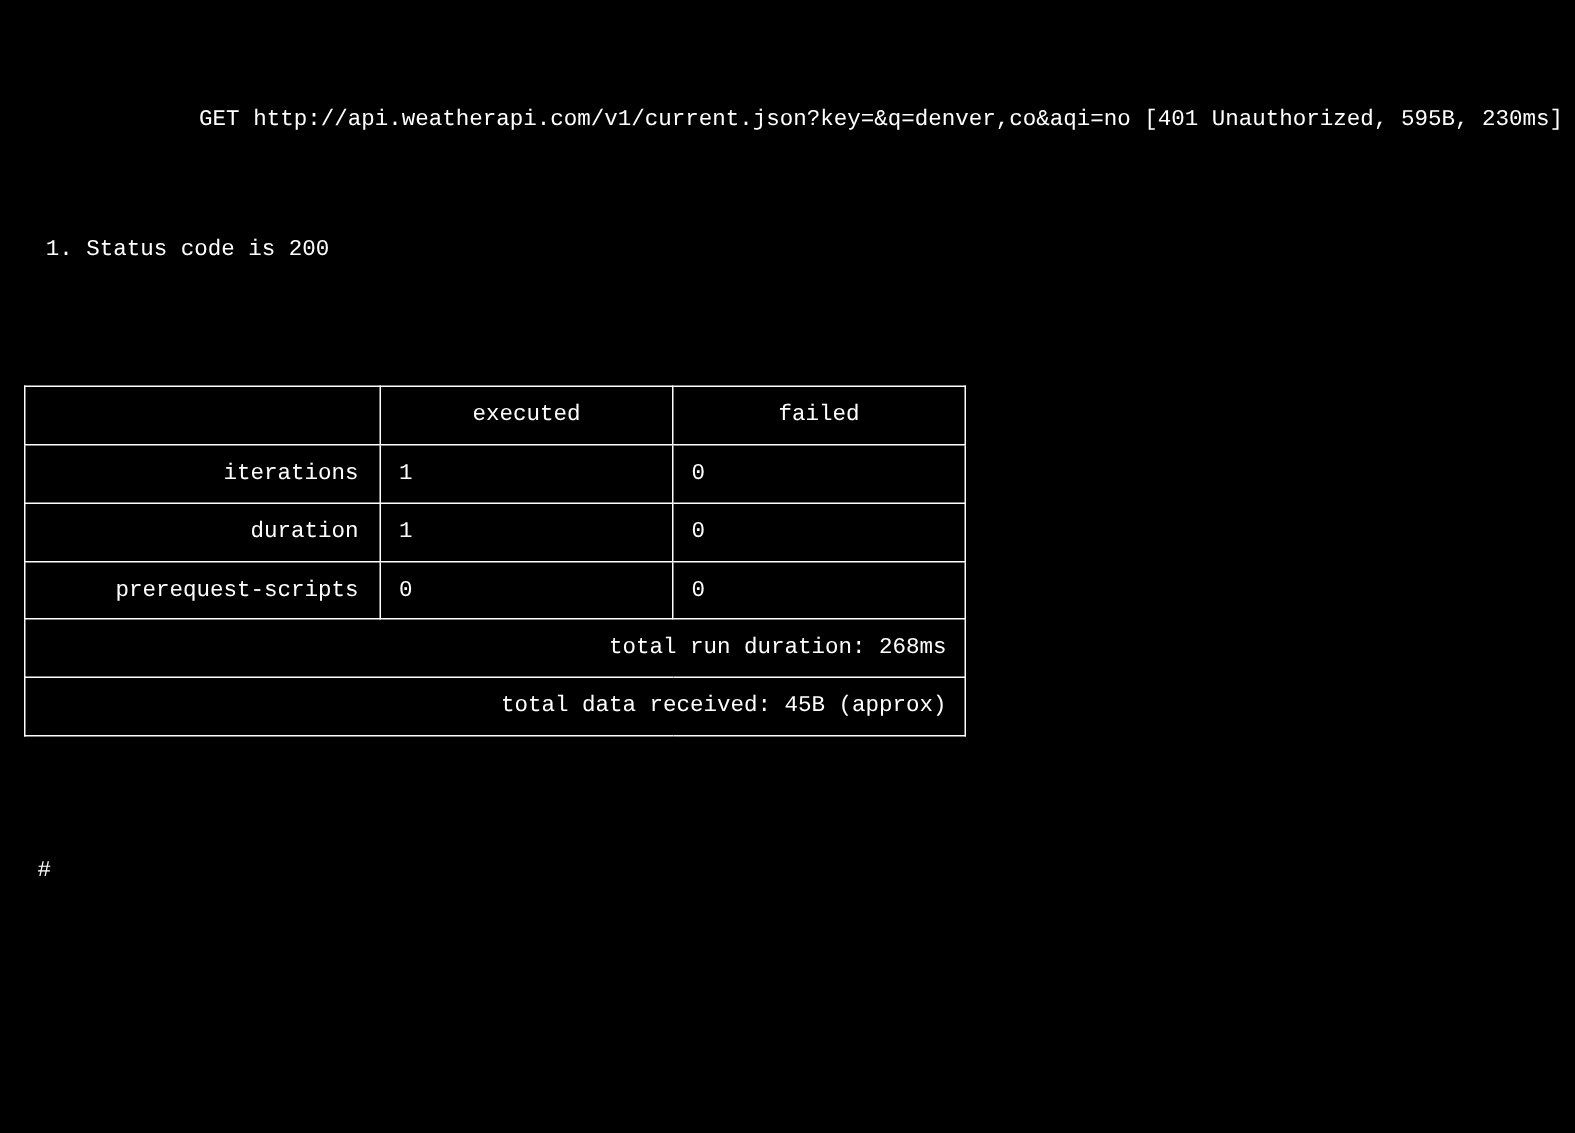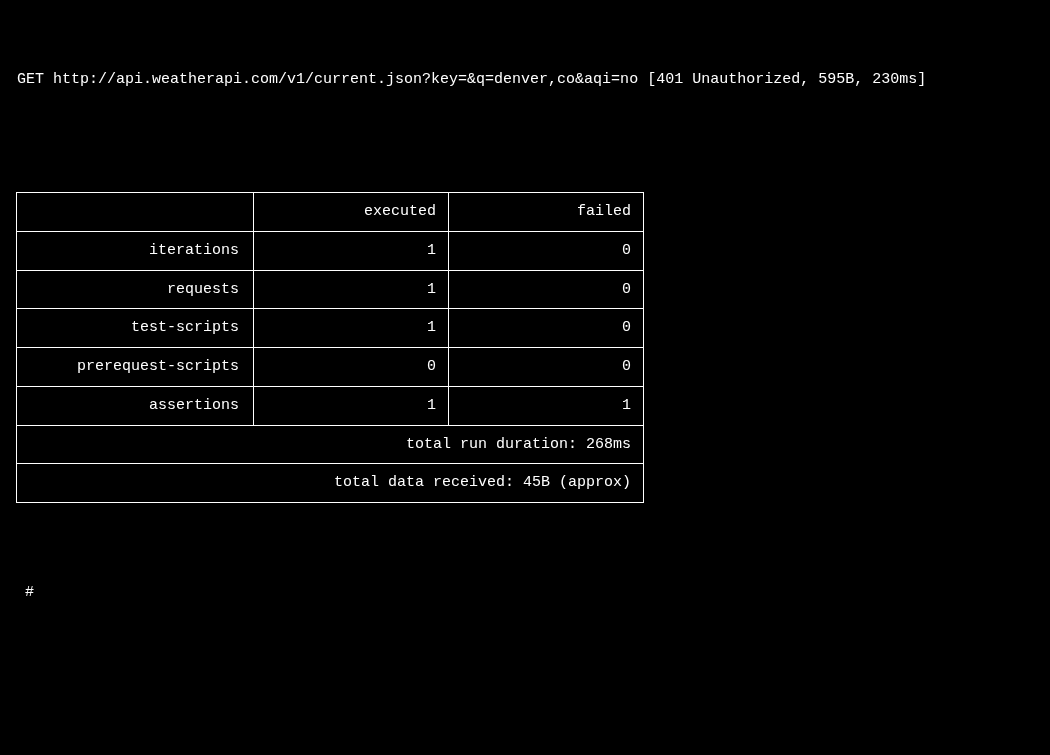--- a/index.html
+++ b/index.html
@@ -12,30 +12,29 @@
     line-height: 1.45;
     width: 1050px;
     height: 755px;
     overflow: hidden;
   }
   .term {
     padding: 4px 8px 0 8px;
     white-space: pre;
   }
   .row { white-space: pre; }
-  .indent1 { padding-left: 1ch; }
+  .indent1 { padding-left: 1ch; text-align: right; }
   .indent2 { padding-left: 2.5ch; }
   table.newman {
     border-collapse: collapse;
     margin: 14px 0 14px 8px;
   }
   table.newman th, table.newman td {
     border: 1px solid #fff;
     padding: 8px 12px;
-    text-align: right;
     font-weight: normal;
     font-family: inherit;
     font-size: 15px;
     white-space: pre;
   }
   table.newman th.corner {
     border: 1px solid #fff;
   }
   table.newman td.label {
     text-align: right;
@@ -58,51 +57,42 @@
   .failhdr .c2, .failrow .c2 { width: 20ch; display:inline-block; }
   .failhdr .c3, .failrow .c3 { flex: 1; display:inline-block; }
 </style>
 </head>
 <body>
 
 <div class="term">
 
   <div class="row indent1"><span>GET</span> <span>http://api.weatherapi.com/v1/current.json?key=&amp;q=denver,co&amp;aqi=no</span> [<span>401 Unauthorized</span>, <span>595B</span>, <span>230ms</span>]</div>
 
+  <div class="row indent2">1. Status code is 200</div>
 
   <table class="newman">
     <tbody><tr>
       <th class="corner"></th>
       <th class="col">executed</th>
       <th class="col">failed</th>
     </tr>
     <tr>
       <td class="label">iterations</td>
       <td class="num">1</td>
       <td class="num">0</td>
     </tr>
     <tr>
-      <td class="label">requests</td>
-      <td class="num">1</td>
-      <td class="num">0</td>
-    </tr>
-    <tr>
-      <td class="label">test-scripts</td>
+      <td class="label">duration</td>
       <td class="num">1</td>
       <td class="num">0</td>
     </tr>
     <tr>
       <td class="label">prerequest-scripts</td>
       <td class="num">0</td>
       <td class="num">0</td>
-    </tr>
-    <tr>
-      <td class="label">assertions</td>
-      <td class="num">1</td>
-      <td class="num">1</td>
     </tr>
     <tr>
       <td class="wide" colspan="3">total run duration: 268ms</td>
     </tr>
     <tr>
       <td class="wide" colspan="3">total data received: 45B (approx)</td>
     </tr>
   </tbody></table>
 
   <div class="failhdr">

